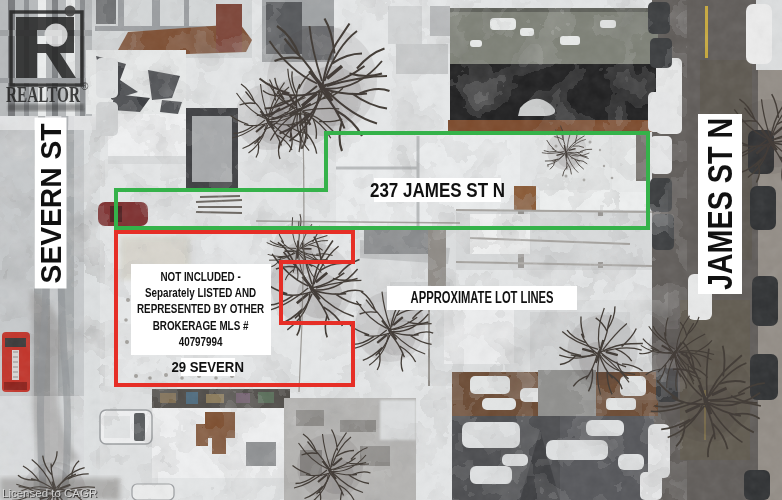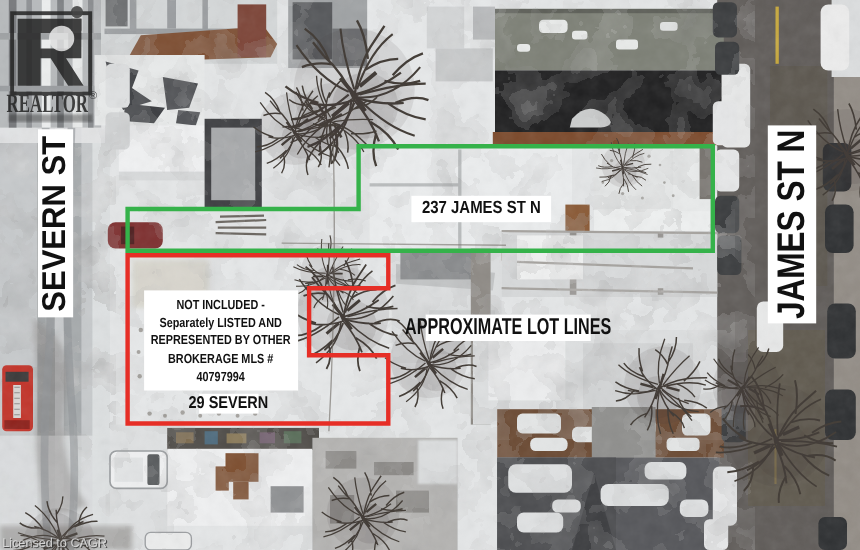--- a/index.html
+++ b/index.html
@@ -388,28 +388,28 @@
 </svg>
 
 <div class="lbl" style="left:-35.5px;top:186.5px;width:171px;height:32px;transform:rotate(-90deg);font-size:30px;white-space:nowrap">
       <span style="transform:scaleX(0.94)">SEVERN ST</span>
     </div>
 
 <div class="lbl" style="left:629.5px;top:182px;width:180px;height:44px;transform:rotate(-90deg);font-size:35px;white-space:nowrap">
       <span style="transform:scaleX(0.82)">JAMES ST N</span>
     </div>
 
-<div class="lbl" style="left:374px;top:178px;width:127px;height:24px;font-size:16px;white-space:nowrap">
+<div class="lbl" style="left:374px;top:178px;width:127px;height:24px;font-size:20px;white-space:nowrap">
       <span style="transform:scaleX(0.85)">237 JAMES ST N</span>
     </div>
 
 <div class="lbl" style="left:131px;top:264px;width:140px;height:91px;font-size:12px;line-height:16.2px;white-space:nowrap">
       <span style="transform:scaleX(0.82)">NOT INCLUDED -<br>Separately LISTED AND<br>REPRESENTED BY OTHER<br>BROKERAGE MLS #<br>40797994</span>
     </div>
 
 <div class="lbl" style="left:181px;top:358px;width:54px;height:18px;font-size:15.5px;white-space:nowrap">
       <span style="transform:scaleX(0.85)">29 SEVERN</span>
     </div>
 
-<div class="lbl" style="left:387px;top:286px;width:150px;height:24px;font-size:21px;white-space:nowrap">
+<div class="lbl" style="left:387px;top:286px;width:190px;height:24px;font-size:16px;white-space:nowrap">
       <span style="transform:scaleX(0.70)">APPROXIMATE LOT LINES</span>
     </div>
 </div>
 
 </body></html>

